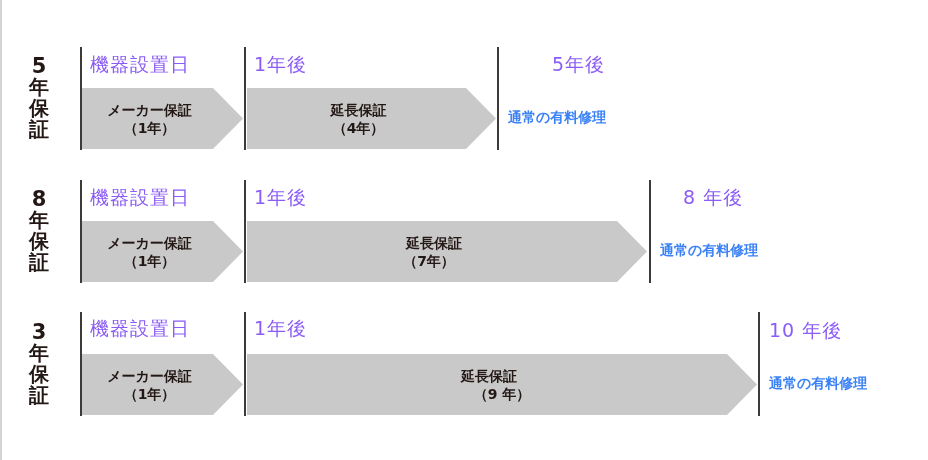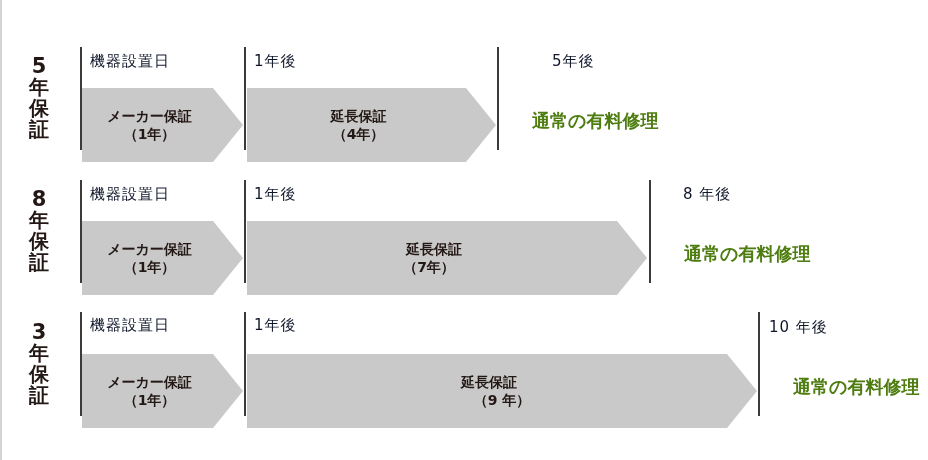--- a/index.html
+++ b/index.html
@@ -15,34 +15,34 @@
     .row-label {
       position: absolute; left: 0; width: 78px; text-align: center;
       font-weight: bold; font-size: 20px; line-height: 21px; color: #231815;
     }
     .row-label .num { display: block; font-size: 21px; line-height: 22px; }
     .row-label .char { display: block; }
 
     .divider { position: absolute; width: 2px; background: #3e3a39; }
 
     .milestone {
-      position: absolute; font-size: 15px; color: #0f172a; white-space: nowrap;
+      position: absolute; font-size: 19px; color: #8b5cf6; white-space: nowrap;
       letter-spacing: 1px;
     }
 
     .arrow {
-      position: absolute; height: 74px; background: #c9c9c9;
+      position: absolute; height: 61px; background: #c9c9c9;
       display: flex; flex-direction: column; align-items: center; justify-content: center;
       font-weight: bold; font-size: 14px; line-height: 18px; color: #231815;
       text-align: right;
     }
     .arrow .l1, .arrow .l2 { display: block; white-space: nowrap; }
 
     .after {
-      position: absolute; font-weight: bold; font-size: 18px; color: #4d7c0f; white-space: nowrap; margin-left: 24px;
+      position: absolute; font-weight: bold; font-size: 14px; color: #3b82f6; white-space: nowrap;
     }
   </style>
 </head>
 <body>
 
 <div class="canvas">
   <div class="left-border"></div>
 
   <div class="row" style="top:0;">
     <div class="row-label" style="top:55px;">

